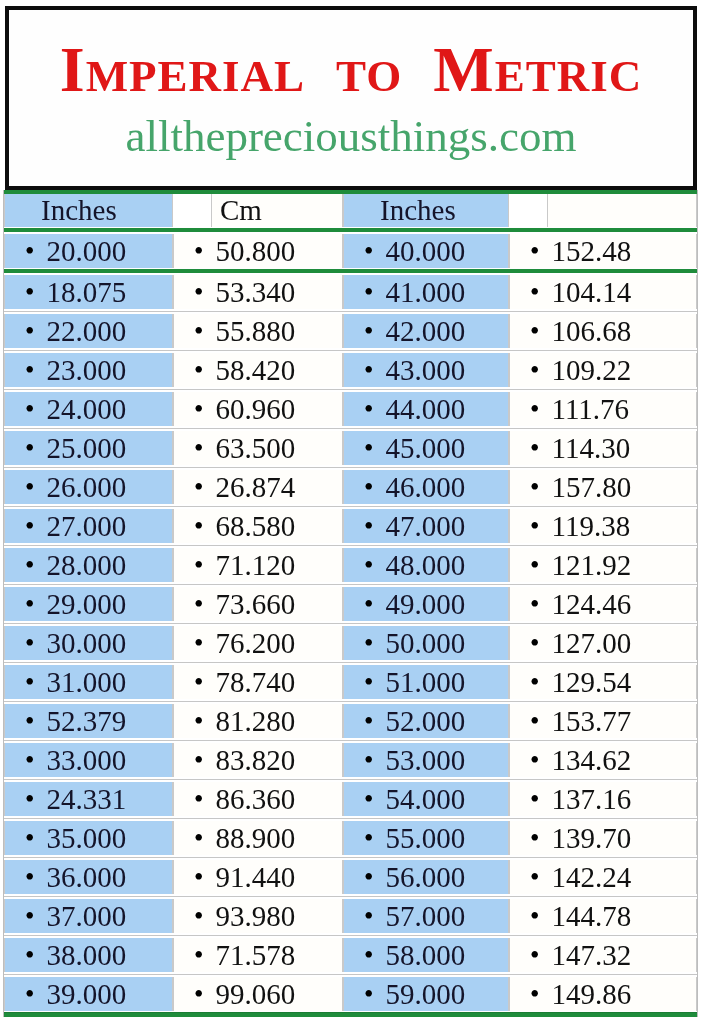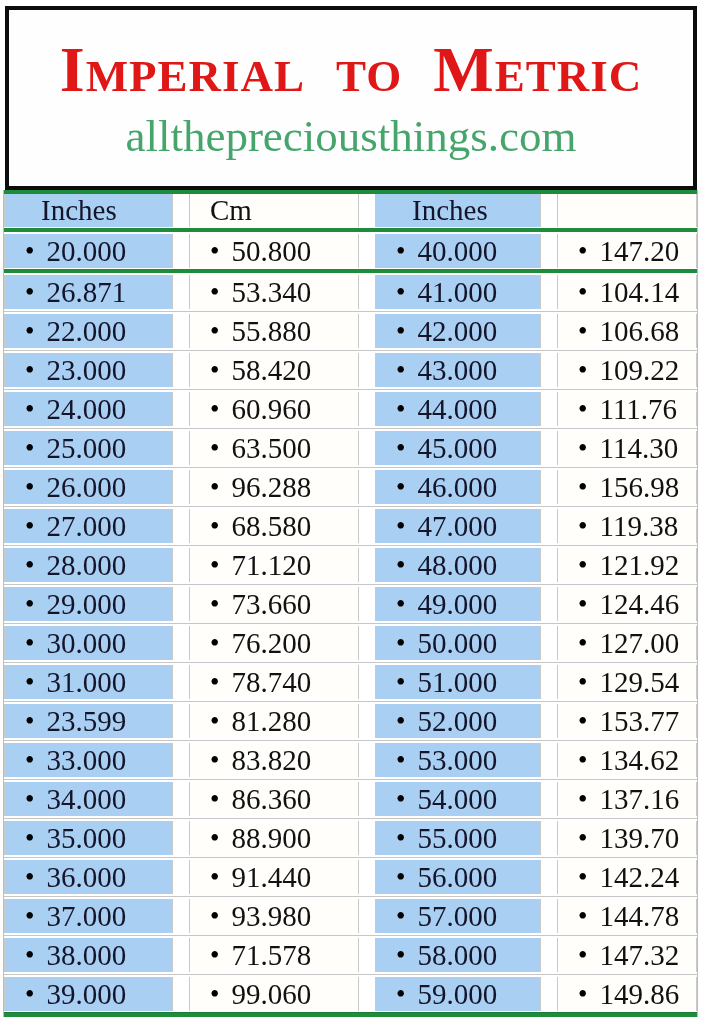--- a/index.html
+++ b/index.html
@@ -47,41 +47,41 @@
     box-sizing: border-box;
     margin: 0 4px 0 3px;
     width: 695px;
     border-left: 1px solid #bdbdbd;
     border-right: 1px solid #bdbdbd;
     background: #ffffff;
   }
   .trow {
     display: grid;
     grid-template-columns: 169px 170px 166px 1fr;
-    column-gap: 16px;
+    column-gap: 0;
     height: 34px;
   }
   .trow.thead { height: 33px; }
   .cell {
     box-sizing: border-box;
     display: flex;
     align-items: center;
     border-left: 1px solid #c9c9c9;
     border-right: 1px solid #c9c9c9;
     padding-left: 20px;
     font-size: 29px;
     color: #14142a;
     white-space: nowrap;
     overflow: hidden;
   }
   .cell.blue  { background: #a9d0f3; }
   .cell.white { background: #fffefb; color: #111111; }
   .thead .cell { font-size: 29px; }
   .thead .cell.blue  { padding-left: 36px; }
-  .thead .cell.white { padding-left: 20px; }
+  .thead .cell.white { padding-left: 8px; margin-left: 38px; }
   .bullet {
     font-size: 27px;
     margin-right: 12px;
     color: #000000;
     line-height: 1;
   }
   .sep { width: 100%; }
   .sep.green {
     height: 7px;
     background: linear-gradient(#ffffff 1px, #1f8c3b 1px, #1f8c3b 5px, #ffffff 5px);
@@ -125,28 +125,28 @@
         <div class="cell white">
           <span class="bullet">•</span>
           <span>50.800</span>
         </div>
         <div class="cell blue">
           <span class="bullet">•</span>
           <span>40.000</span>
         </div>
         <div class="cell white">
           <span class="bullet">•</span>
-          <span>147.20</span>
+          <span>152.48</span>
         </div>
       </div>
       <div class="sep green"></div>
       <div class="trow">
         <div class="cell blue">
           <span class="bullet">•</span>
-          <span>26.871</span>
+          <span>18.075</span>
         </div>
         <div class="cell white">
           <span class="bullet">•</span>
           <span>53.340</span>
         </div>
         <div class="cell blue">
           <span class="bullet">•</span>
           <span>41.000</span>
         </div>
         <div class="cell white">
@@ -231,29 +231,29 @@
         </div>
       </div>
       <div class="sep gray"></div>
       <div class="trow">
         <div class="cell blue">
           <span class="bullet">•</span>
           <span>26.000</span>
         </div>
         <div class="cell white">
           <span class="bullet">•</span>
-          <span>96.288</span>
+          <span>26.874</span>
         </div>
         <div class="cell blue">
           <span class="bullet">•</span>
           <span>46.000</span>
         </div>
         <div class="cell white">
           <span class="bullet">•</span>
-          <span>156.98</span>
+          <span>157.80</span>
         </div>
       </div>
       <div class="sep gray"></div>
       <div class="trow">
         <div class="cell blue">
           <span class="bullet">•</span>
           <span>27.000</span>
         </div>
         <div class="cell white">
           <span class="bullet">•</span>
@@ -341,21 +341,21 @@
         </div>
         <div class="cell white">
           <span class="bullet">•</span>
           <span>129.54</span>
         </div>
       </div>
       <div class="sep gray"></div>
       <div class="trow">
         <div class="cell blue">
           <span class="bullet">•</span>
-          <span>23.599</span>
+          <span>52.379</span>
         </div>
         <div class="cell white">
           <span class="bullet">•</span>
           <span>81.280</span>
         </div>
         <div class="cell blue">
           <span class="bullet">•</span>
           <span>52.000</span>
         </div>
         <div class="cell white">
@@ -379,21 +379,21 @@
         </div>
         <div class="cell white">
           <span class="bullet">•</span>
           <span>134.62</span>
         </div>
       </div>
       <div class="sep gray"></div>
       <div class="trow">
         <div class="cell blue">
           <span class="bullet">•</span>
-          <span>34.000</span>
+          <span>24.331</span>
         </div>
         <div class="cell white">
           <span class="bullet">•</span>
           <span>86.360</span>
         </div>
         <div class="cell blue">
           <span class="bullet">•</span>
           <span>54.000</span>
         </div>
         <div class="cell white">

